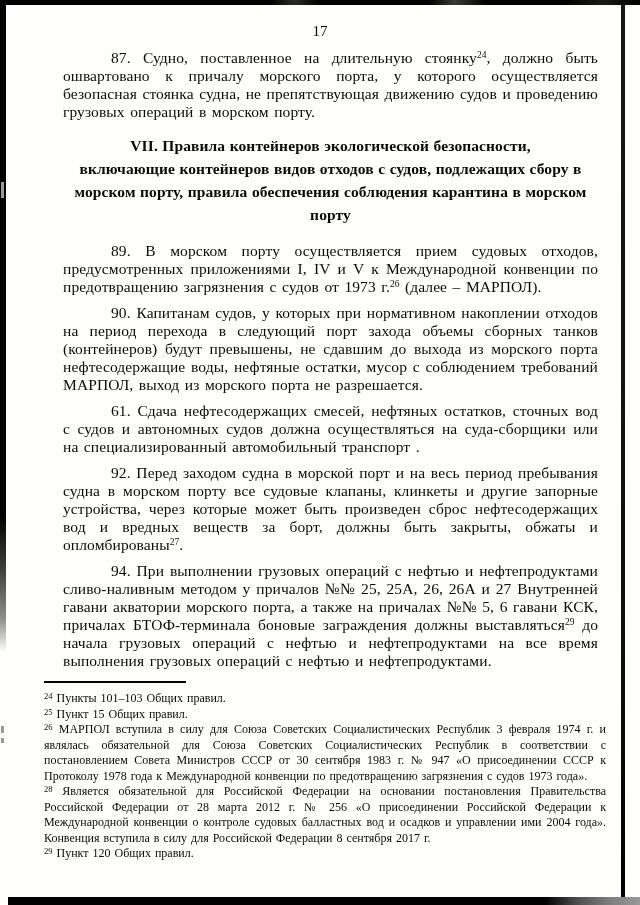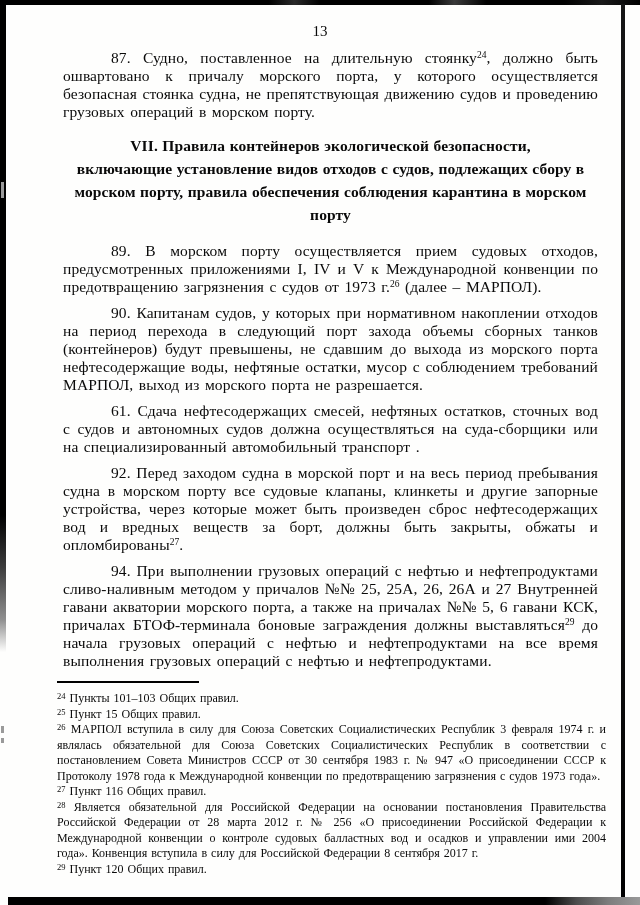--- a/index.html
+++ b/index.html
@@ -62,21 +62,21 @@
     word-spacing:0.5px;
   }
   sup.fnref {
     font-size:9.5px;
     line-height:0;
     vertical-align:5px;
     letter-spacing:0;
   }
   .footer {
     position:absolute;
-    left:57px; right:34px; top:681px;
+    left:44px; right:34px; top:681px;
   }
   .fnsep {
     width:142px; height:0;
     border-top:2px solid #000;
     margin:0 0 8px 0;
   }
   .footnote {
     font-size:12px;
     line-height:15.5px;
     text-align:justify;
@@ -93,40 +93,39 @@
 
 <div class="page">
   <div class="edge edge-top"></div>
   <div class="edge edge-left"></div>
   <div class="edge edge-right"></div>
   <div class="edge edge-bottom"></div>
   <div class="speckle speckle-a"></div>
   <div class="speckle speckle-b"></div>
   <div class="speckle speckle-c"></div>
 
-  <div class="page-number">13</div>
+  <div class="page-number">17</div>
 
   <div class="body-col" id="body-col">
       <p class="para">87. Судно, поставленное на длительную стоянку<sup class="fnref">24</sup>, должно быть ошвартовано к причалу морского порта, у которого осуществляется безопасная стоянка судна, не препятствующая движению судов и проведению грузовых операций в морском порту.</p>
       <div class="para heading">
         <div>VII. Правила контейнеров экологической безопасности,</div>
-        <div>включающие установление видов отходов с судов, подлежащих сбору в</div>
+        <div>включающие контейнеров видов отходов с судов, подлежащих сбору в</div>
         <div>морском порту, правила обеспечения соблюдения карантина в морском порту</div>
       </div>
       <p class="para">89. В морском порту осуществляется прием судовых отходов, предусмотренных приложениями I, IV и V к Международной конвенции по предотвращению загрязнения с судов от 1973 г.<sup class="fnref">26</sup> (далее – МАРПОЛ).</p>
       <p class="para">90. Капитанам судов, у которых при нормативном накоплении отходов на период перехода в следующий порт захода объемы сборных танков (контейнеров) будут превышены, не сдавшим до выхода из морского порта нефтесодержащие воды, нефтяные остатки, мусор с соблюдением требований МАРПОЛ, выход из морского порта не разрешается.</p>
       <p class="para">61. Сдача нефтесодержащих смесей, нефтяных остатков, сточных вод с судов и автономных судов должна осуществляться на суда-сборщики или на специализированный автомобильный транспорт .</p>
       <p class="para">92. Перед заходом судна в морской порт и на весь период пребывания судна в морском порту все судовые клапаны, клинкеты и другие запорные устройства, через которые может быть произведен сброс нефтесодержащих вод и вредных веществ за борт, должны быть закрыты, обжаты и опломбированы<sup class="fnref">27</sup>.</p>
       <p class="para">94. При выполнении грузовых операций с нефтью и нефтепродуктами сливо-наливным методом у причалов №№ 25, 25А, 26, 26А и 27 Внутренней гавани акватории морского порта, а также на причалах №№ 5, 6 гавани КСК, причалах БТОФ-терминала боновые заграждения должны выставляться<sup class="fnref">29</sup> до начала грузовых операций с нефтью и нефтепродуктами на все время выполнения грузовых операций с нефтью и нефтепродуктами.</p>
     </div>
 
   <div class="footer">
     <div class="fnsep"></div>
     <div id="footnotes">
         <div class="footnote"><sup>24</sup> Пункты 101–103 Общих правил.</div>
         <div class="footnote"><sup>25</sup> Пункт 15 Общих правил.</div>
         <div class="footnote"><sup>26</sup> МАРПОЛ вступила в силу для Союза Советских Социалистических Республик 3 февраля 1974 г. и являлась обязательной для Союза Советских Социалистических Республик в соответствии с постановлением Совета Министров СССР от 30 сентября 1983 г. № 947 «О присоединении СССР к Протоколу 1978 года к Международной конвенции по предотвращению загрязнения с судов 1973 года».</div>
-        <div class="footnote"><sup>27</sup> Пункт 116 Общих правил.</div>
         <div class="footnote"><sup>28</sup> Является обязательной для Российской Федерации на основании постановления Правительства Российской Федерации от 28 марта 2012 г. № 256 «О присоединении Российской Федерации к Международной конвенции о контроле судовых балластных вод и осадков и управлении ими 2004 года». Конвенция вступила в силу для Российской Федерации 8 сентября 2017 г.</div>
         <div class="footnote"><sup>29</sup> Пункт 120 Общих правил.</div>
       </div>
   </div>
 </div>
 
 </body></html>

